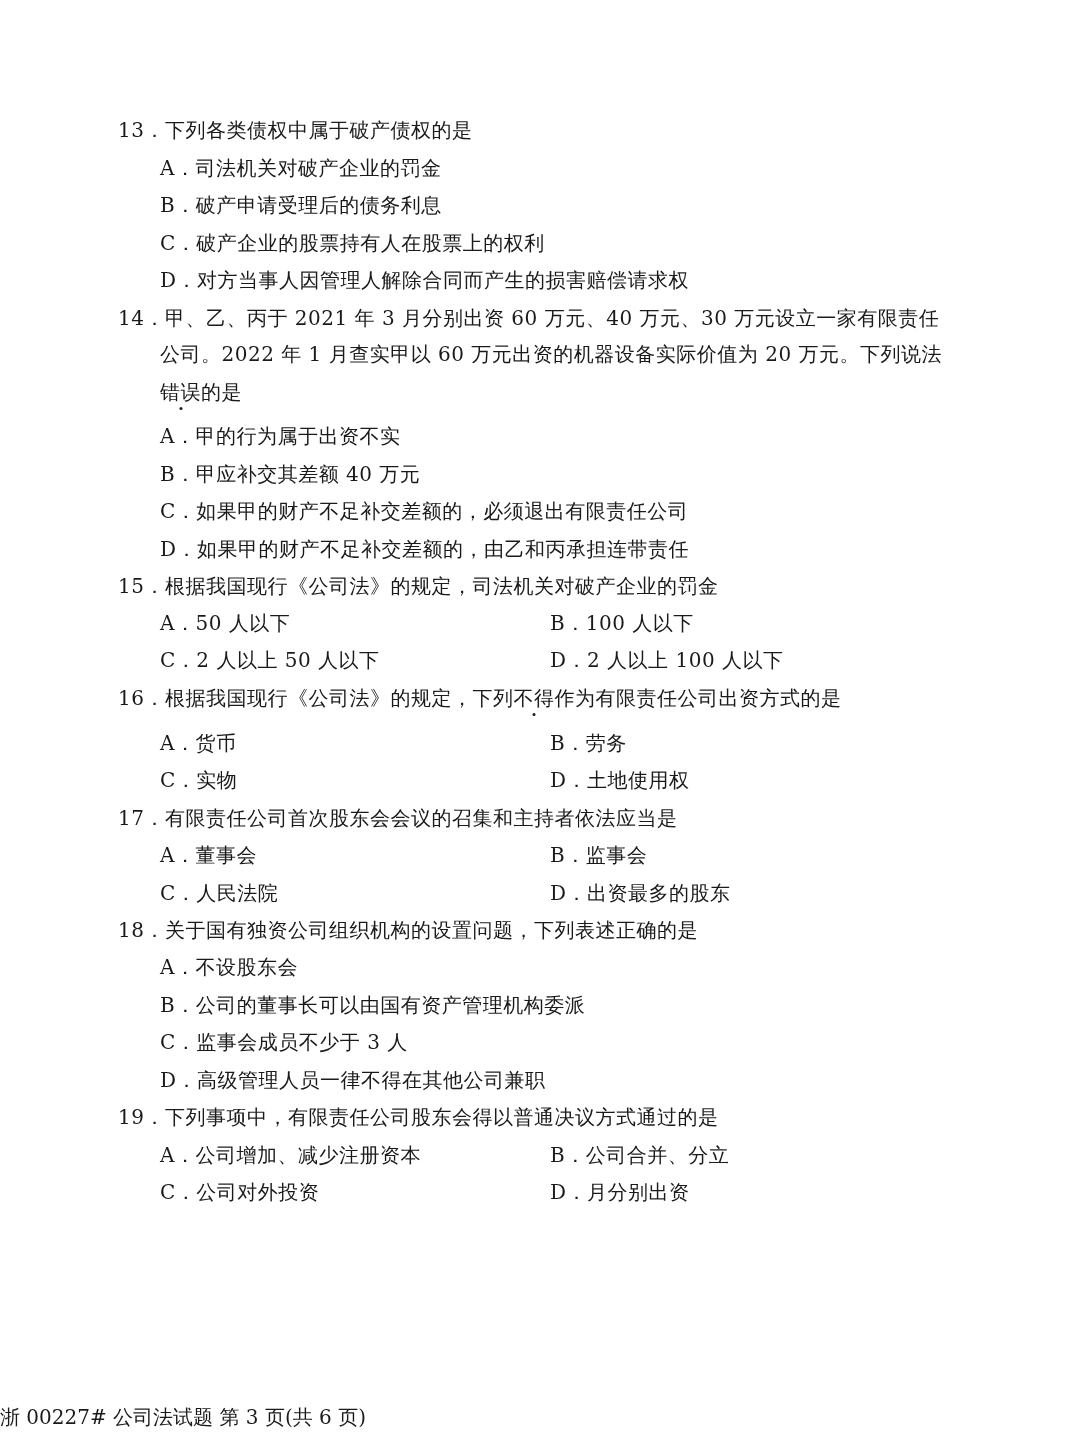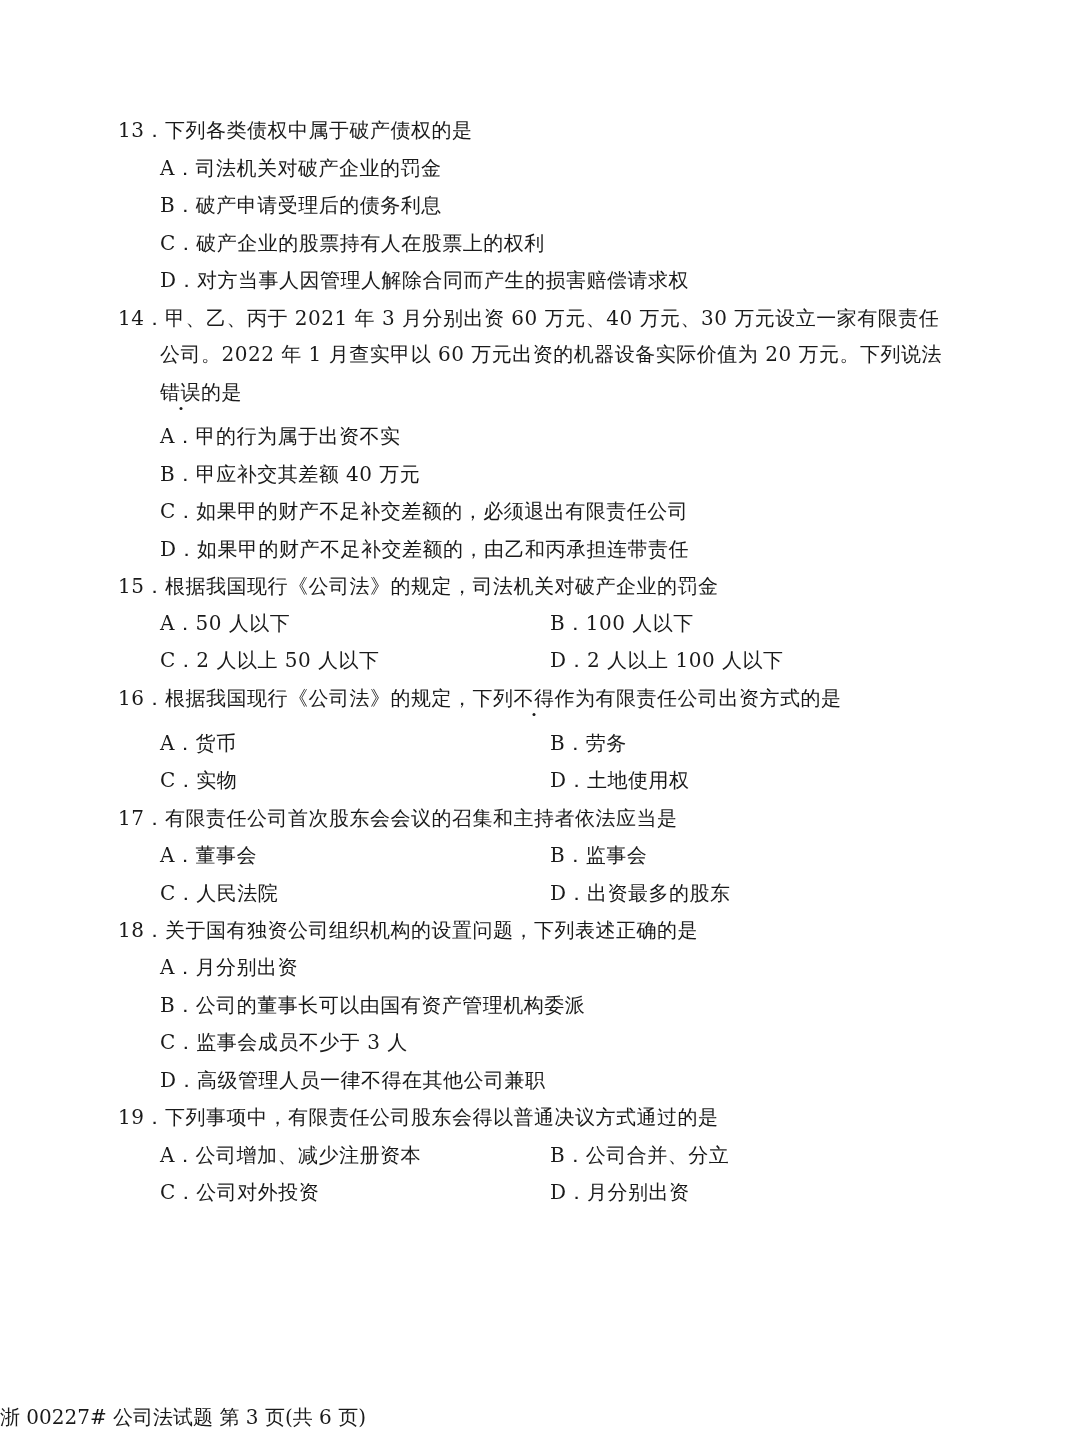--- a/index.html
+++ b/index.html
@@ -66,21 +66,21 @@
     <span class="num">17．</span><span>有限责任公司首次股东会会议的召集和主持者依法应当是</span>
   </div>
   <div class="line opt" style="top:793px">A．董事会</div>
   <div class="line opt2" style="top:793px">B．监事会</div>
   <div class="line opt" style="top:831px">C．人民法院</div>
   <div class="line opt2" style="top:831px">D．出资最多的股东</div>
 
   <div class="line q" style="top:868px">
     <span class="num">18．</span><span>关于国有独资公司组织机构的设置问题，下列表述正确的是</span>
   </div>
-  <div class="line opt" style="top:905px">A．月分别出资</div>
+  <div class="line opt" style="top:905px">A．不设股东会</div>
   <div class="line opt" style="top:943px">B．公司的董事长可以由国有资产管理机构委派</div>
   <div class="line opt" style="top:980px">C．监事会成员不少于 3 人</div>
   <div class="line opt" style="top:1018px">D．高级管理人员一律不得在其他公司兼职</div>
 
   <div class="line q" style="top:1055px">
     <span class="num">19．</span><span>下列事项中，有限责任公司股东会得以普通决议方式通过的是</span>
   </div>
   <div class="line opt" style="top:1093px">A．公司增加、减少注册资本</div>
   <div class="line opt2" style="top:1093px">B．公司合并、分立</div>
   <div class="line opt" style="top:1130px">C．公司对外投资</div>

